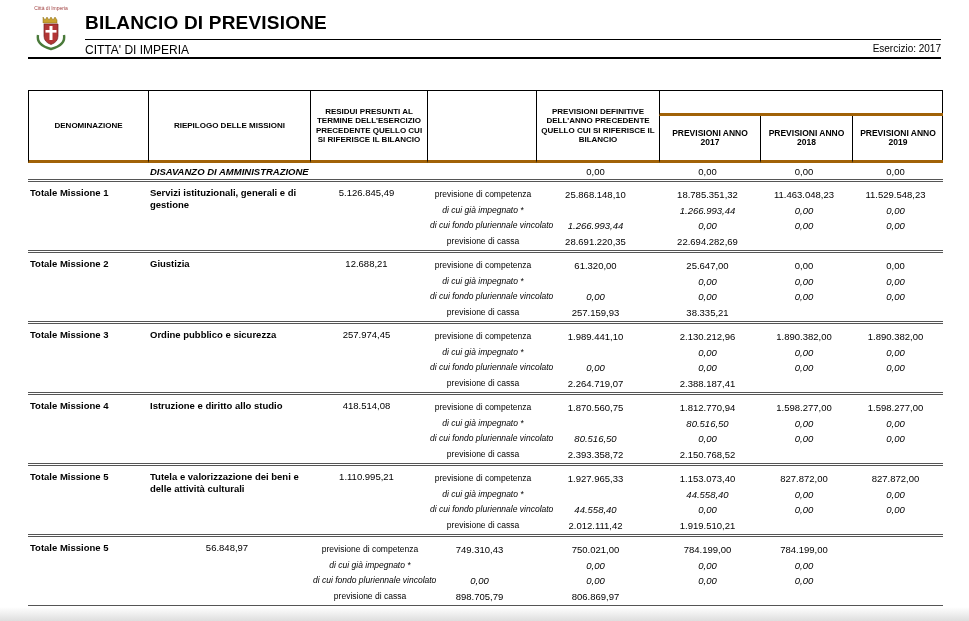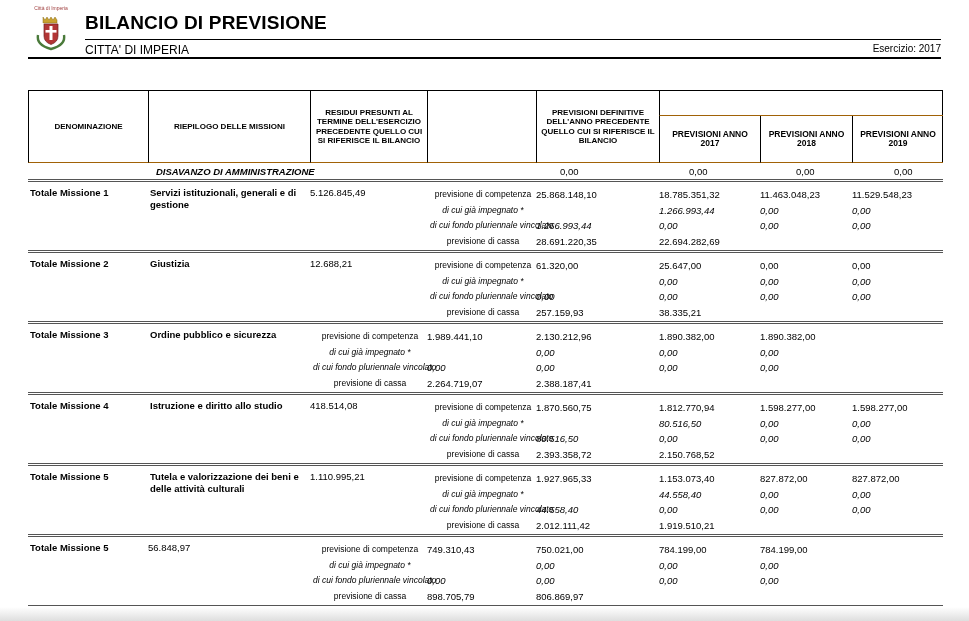--- a/index.html
+++ b/index.html
@@ -17,38 +17,38 @@
   #esercizio { position:absolute; right:28px; top:43px; font-size:10px; }
   .rule-full { position:absolute; left:28px; top:57px; width:913px; border-top:2px solid #000; }
   #report-title { position:absolute; left:0; top:65px; width:969px; text-align:center; font-size:11.5px; }
 
   
   .grid8 { display:grid; grid-template-columns:120px 162px 117px 109px 123px 101px 92px 91px; }
   #table { position:absolute; left:28px; top:90px; width:915px; }
 
   
   #thead { grid-template-rows:26px 47px; border-right:1px solid #000; }
-  #thead .hc { border-left:1px solid #000; border-top:1px solid #000; border-bottom:1px solid #a16207;
+  #thead .hc { border-left:1px solid #000; border-top:1px solid #000; border-bottom:3px solid #a16207;
     display:flex; align-items:center; justify-content:center; text-align:center;
     font-size:8px; font-weight:bold; line-height:9.5px; padding:2px 3px; }
   #thead .tall { grid-row:1 / 3; }
   #thead .span-years { grid-column:6 / 9; grid-row:1; }
   #thead .year { grid-row:2; border-top:none; font-size:8.5px; }
 
   
-  #disrow { border-bottom:3px double #555; padding:3px 0 2px 0;gap:6px; }
+  #disrow { border-bottom:3px double #555; padding:3px 0 2px 0; }
   #disrow .dlabel { grid-column:2 / 5; font-size:9.5px; font-weight:bold; font-style:italic; padding-left:2px; }
   #disrow .num { font-size:9.5px; }
 
   
   .block { border-bottom:3px double #555; padding-top:5px; padding-bottom:1px; }
   .c { font-size:9.5px; }
   .c1 { font-weight:bold; padding-left:2px; line-height:11px; }
   .c2 { font-weight:bold; padding-left:2px; padding-right:10px; line-height:11.5px; }
-  .num { text-align:left; padding-right:4px; }
+  .num { text-align:center; padding-right:4px; }
   .c3 { line-height:11px; }
   .ln { height:15.5px; line-height:15.5px; white-space:nowrap; overflow:visible; }
   .lbl { font-size:8.5px; padding-left:3px;text-align:center; }
   .it { font-style:italic; }
   .vcol .ln { font-size:9.5px; }
 
   #bottom-fade { position:absolute; left:0; bottom:0; width:969px; height:14px;
     background:linear-gradient(to bottom,#ffffff,#dedede); }
 </style>
 </head>
@@ -166,20 +166,21 @@
       <div class="ln">0,00</div>
       <div class="ln it">0,00</div>
       <div class="ln it">0,00</div>
       <div class="ln"></div>
     </div>
   </div>
 
   <div class="block grid8">
     <div class="c c1">Totale Missione 3</div>
     <div class="c c2">Ordine pubblico e sicurezza</div>
+    <div class="c c3 num">257.974,45</div>
     <div class="c c4">
       <div class="ln lbl">previsione di competenza</div>
       <div class="ln lbl it">di cui già impegnato *</div>
       <div class="ln lbl it">di cui fondo pluriennale vincolato</div>
       <div class="ln lbl">previsione di cassa</div>
     </div>
     <div class="c vcol num">
       <div class="ln">1.989.441,10</div>
       <div class="ln it"></div>
       <div class="ln it">0,00</div>

